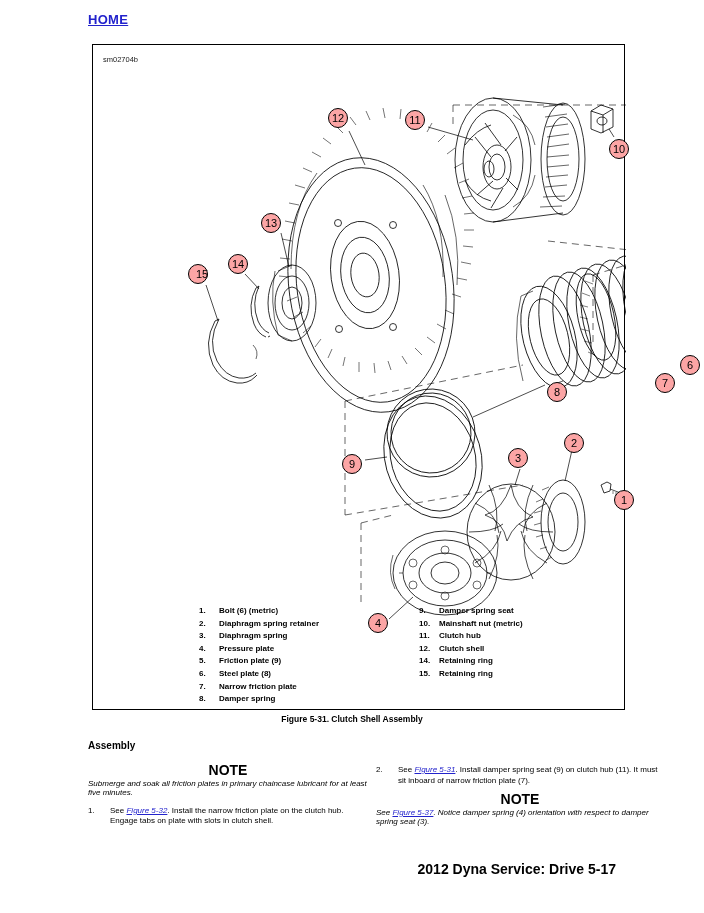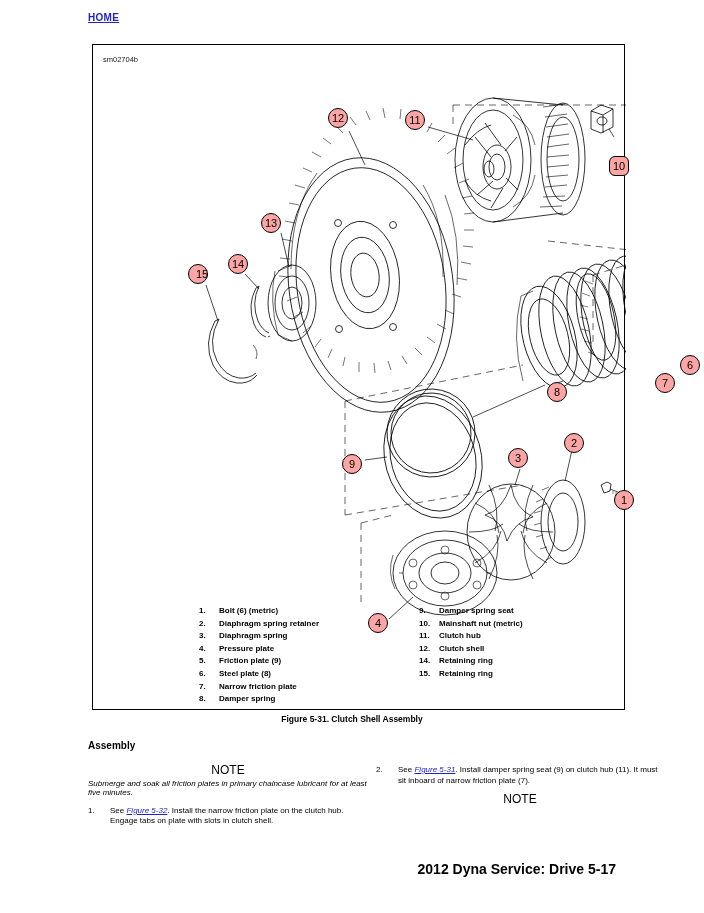--- a/index.html
+++ b/index.html
@@ -17,21 +17,21 @@
   }
   .page {
     position: relative;
     width: 704px;
     height: 913px;
   }
   .home-link {
     position: absolute;
     left: 88px;
     top: 12px;
-    font-size: 10px;
+    font-size: 13px;
     font-weight: bold;
     color: #2222cc;
     text-decoration: underline;
     letter-spacing: 0.3px;
     cursor: pointer;
   }
   .figure-box {
     position: absolute;
     left: 84px;
     top: 44px;
@@ -112,22 +112,22 @@
   .col-right {
     position: absolute;
     left: 376px;
     top: 765px;
     width: 288px;
     font-size: 8px;
     line-height: 10.5px;
   }
   .note-head {
     text-align: center;
-    font-weight: normal;
-    font-size: 12px;
+    font-weight: bold;
+    font-size: 14px;
     margin-bottom: 3px;
     font-style: normal;
   }
   .note-body {
     font-style: italic;
     font-size: 8px;
     line-height: 9px;
     margin-bottom: 9px;
   }
   .step {
@@ -407,21 +407,21 @@
 
     <div class="callout" style="left:521px; top:445px;">1</div>
     <div class="callout" style="left:471px; top:388px;">2</div>
     <div class="callout" style="left:415px; top:403px;">3</div>
     <div class="callout" style="left:275px; top:568px;">4</div>
     <div class="callout" style="left:613px; top:292px;">5</div>
     <div class="callout" style="left:587px; top:310px;">6</div>
     <div class="callout" style="left:562px; top:328px;">7</div>
     <div class="callout" style="left:454px; top:337px;">8</div>
     <div class="callout" style="left:249px; top:409px;">9</div>
-    <div class="callout" style="left:516px; top:111px;border-radius:6px;">10</div>
+    <div class="callout" style="left:516px; top:94px;">10</div>
     <div class="callout" style="left:312px; top:65px;">11</div>
     <div class="callout" style="left:235px; top:63px;">12</div>
     <div class="callout" style="left:168px; top:168px;">13</div>
     <div class="callout" style="left:135px; top:209px;">14</div>
     <div class="callout" style="left:95px; top:219px;padding-left:8px;">15</div>
   </div>
 
   <div class="fig-caption">Figure 5-31. Clutch Shell Assembly</div>
 
   <div class="section-title">Assembly</div>
@@ -434,17 +434,18 @@
       <span class="step-text"><span>See </span><a class="xref" href="#">Figure 5-32</a><span>. Install the narrow friction plate on the clutch hub. Engage tabs on plate with slots in clutch shell.</span></span>
     </div>
   </div>
 
   <div class="col-right">
     <div class="step">
       <span class="step-num">2.</span>
       <span class="step-text"><span>See </span><a class="xref" href="#">Figure 5-31</a><span>. Install damper spring seat (9) on clutch hub (11). It must sit inboard of narrow friction plate (7).</span></span>
     </div>
     <div class="note-head">NOTE</div>
+    <div class="note-body"><span>See </span><a class="xref" href="#">Figure 5-37</a><span>. Notice damper spring (4) orientation with respect to damper spring seat (3).</span></div>
   </div>
 
   <div class="footer">2012 Dyna Service:  Drive  5-17</div>
 
 </div>
 
 </body></html>

